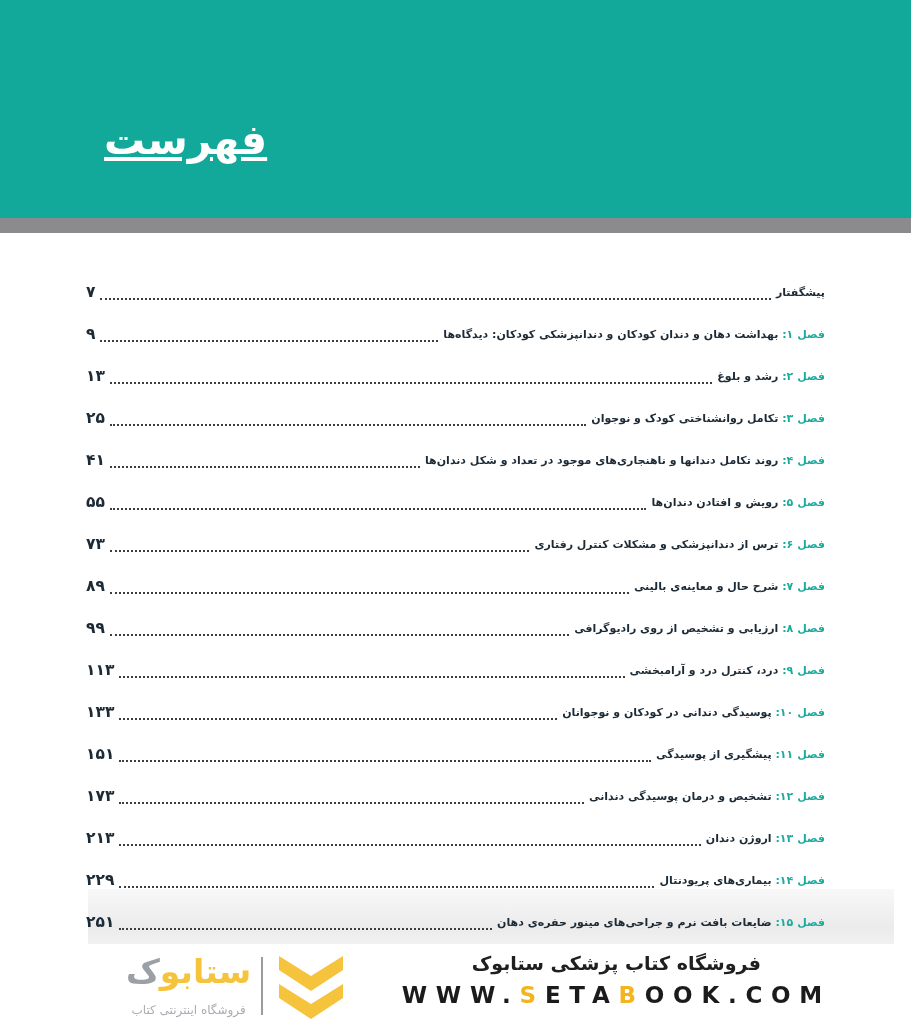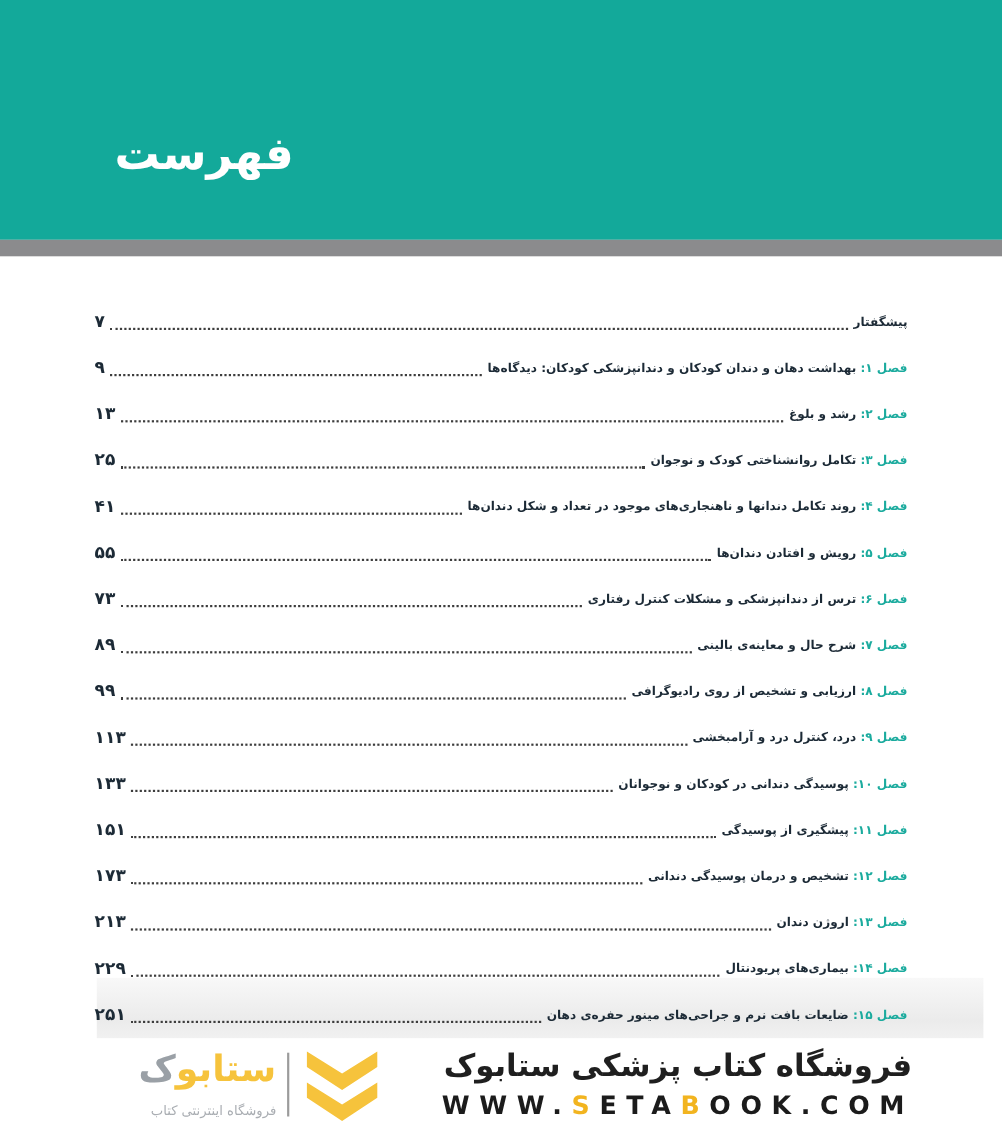--- a/index.html
+++ b/index.html
@@ -18,20 +18,21 @@
     width: 911px; height: 218px;
     background: #13a99a;
   }
   .banner-title {
     position: absolute;
     left: 104px; top: 116px;
     color: #ffffff;
     font-size: 41px;
     font-weight: 700;
     direction: rtl;
+    text-decoration: underline;
   }
   .gray-strip {
     position: absolute;
     top: 218px; left: 0;
     width: 911px; height: 15px;
     background: #8b8b8d;
   }
 
   
   .toc {
@@ -85,21 +86,21 @@
     width: 911px; height: 80px;
     background: #ffffff;
   }
   .footer-text {
     position: absolute;
     right: 80px; top: 8px;
     text-align: center;
     direction: rtl;
   }
   .store-line {
-    font-size: 28px;
+    font-size: 19px;
     font-weight: 700;
     color: #1f1f1f;
     margin-bottom: 8px;
   }
   .site-url {
     direction: ltr;
     font-size: 23px;
     font-weight: 700;
     color: #1b1b1b;
     letter-spacing: 0.38em;
@@ -110,20 +111,21 @@
 
   .footer-logo {
     position: absolute;
     left: 126px; top: 6px;
     display: flex;
     align-items: center;
     gap: 10px;
     cursor: pointer;
   }
   .logo-wordmark-block {
+    text-align: center;
     direction: rtl;
   }
   .logo-wordmark {
     font-size: 33px;
     font-weight: 700;
     color: #f6c33c;
     line-height: 1.05;
     white-space: nowrap;
   }
   .logo-wordmark .kaf { color: #9aa0a6; }

